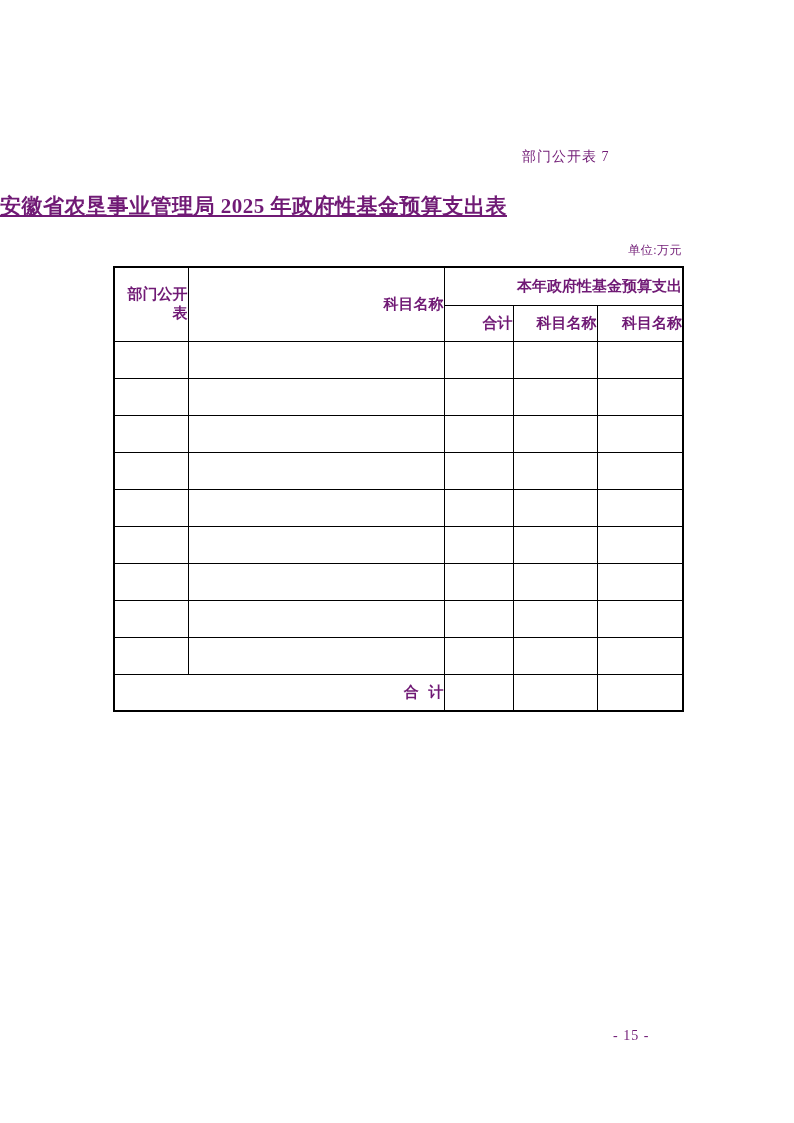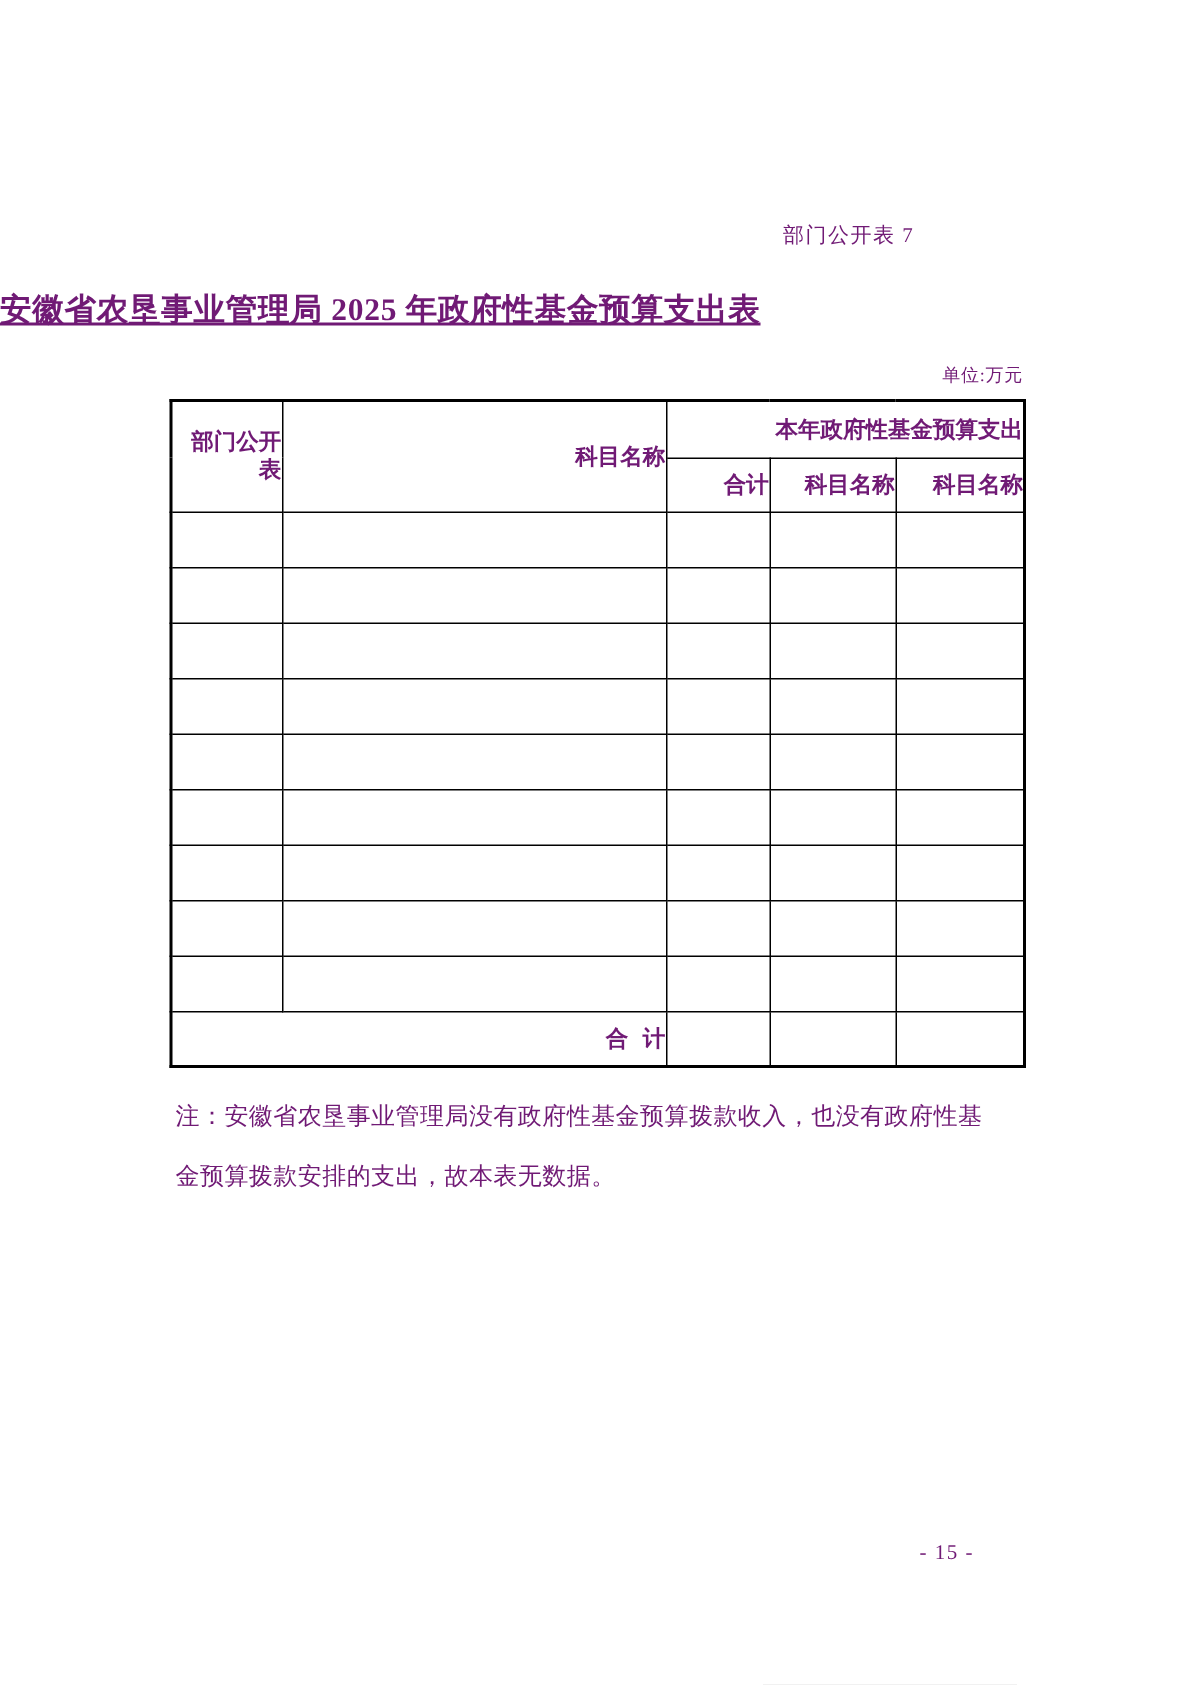--- a/index.html
+++ b/index.html
@@ -195,20 +195,16 @@
     <tfoot>
       <tr>
         <td colspan="2" class="total-label">合 计</td>
         <td></td>
         <td></td>
         <td></td>
       </tr>
     </tfoot>
   </table>
 
-  <div class="note">
-    <div class="note-line">注：安徽省农垦事业管理局没有政府性基金预算拨款收入，也没有政府性基</div>
-    <div class="note-line">金预算拨款安排的支出，故本表无数据。</div>
-  </div>
 
   <div class="page-number">- 15 -</div>
 
 </div>
 
 </body></html>

